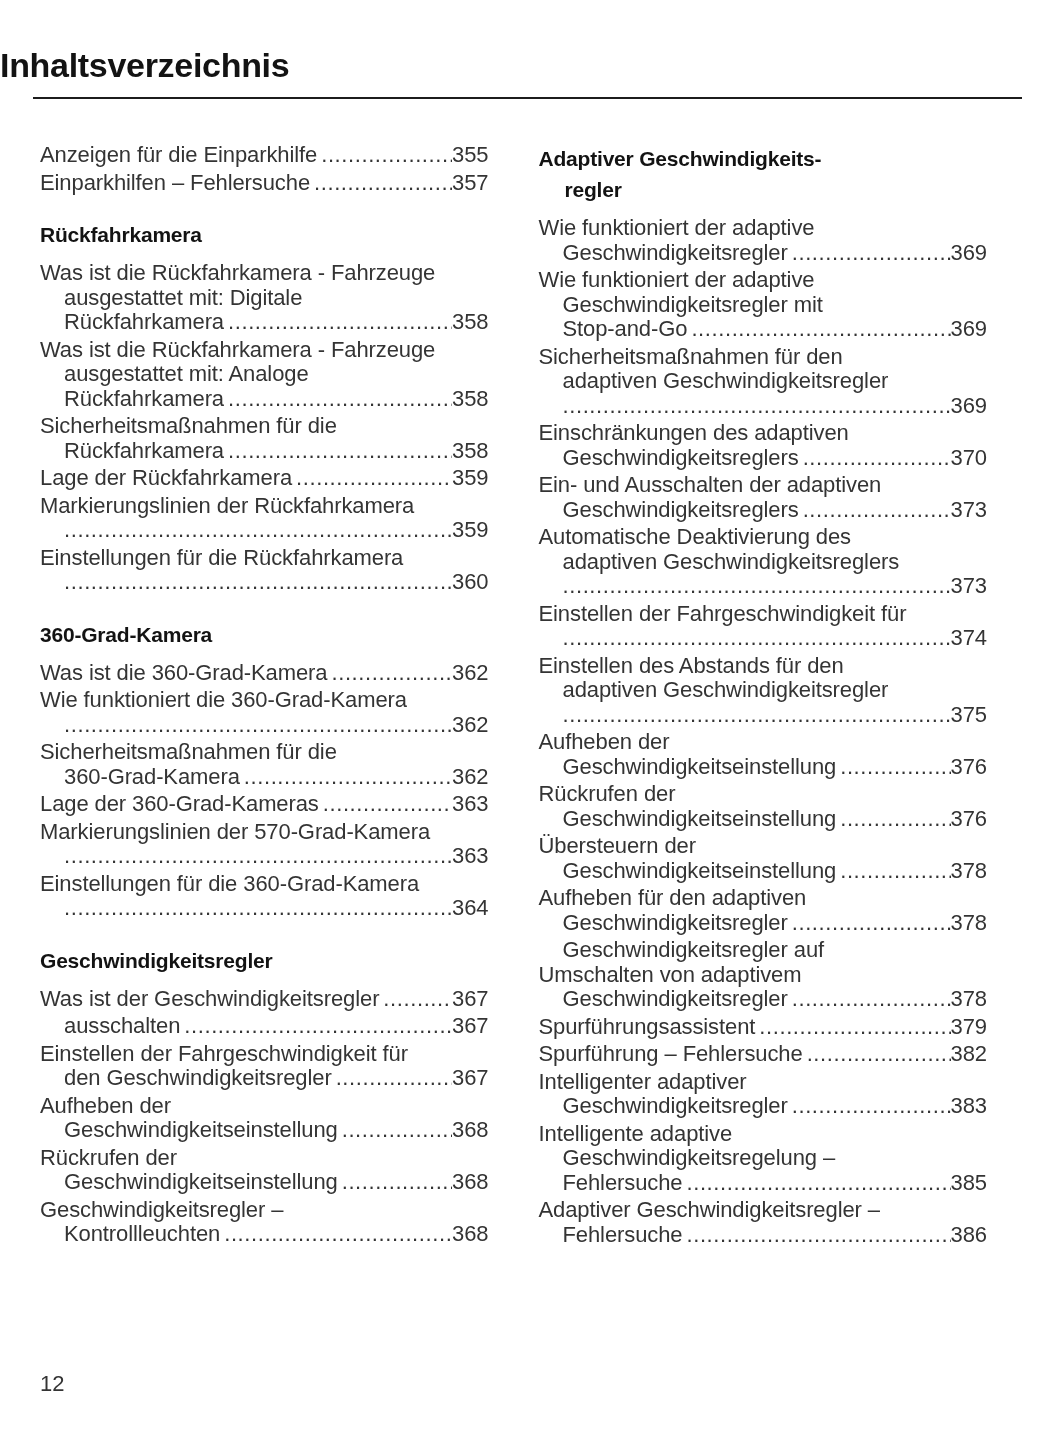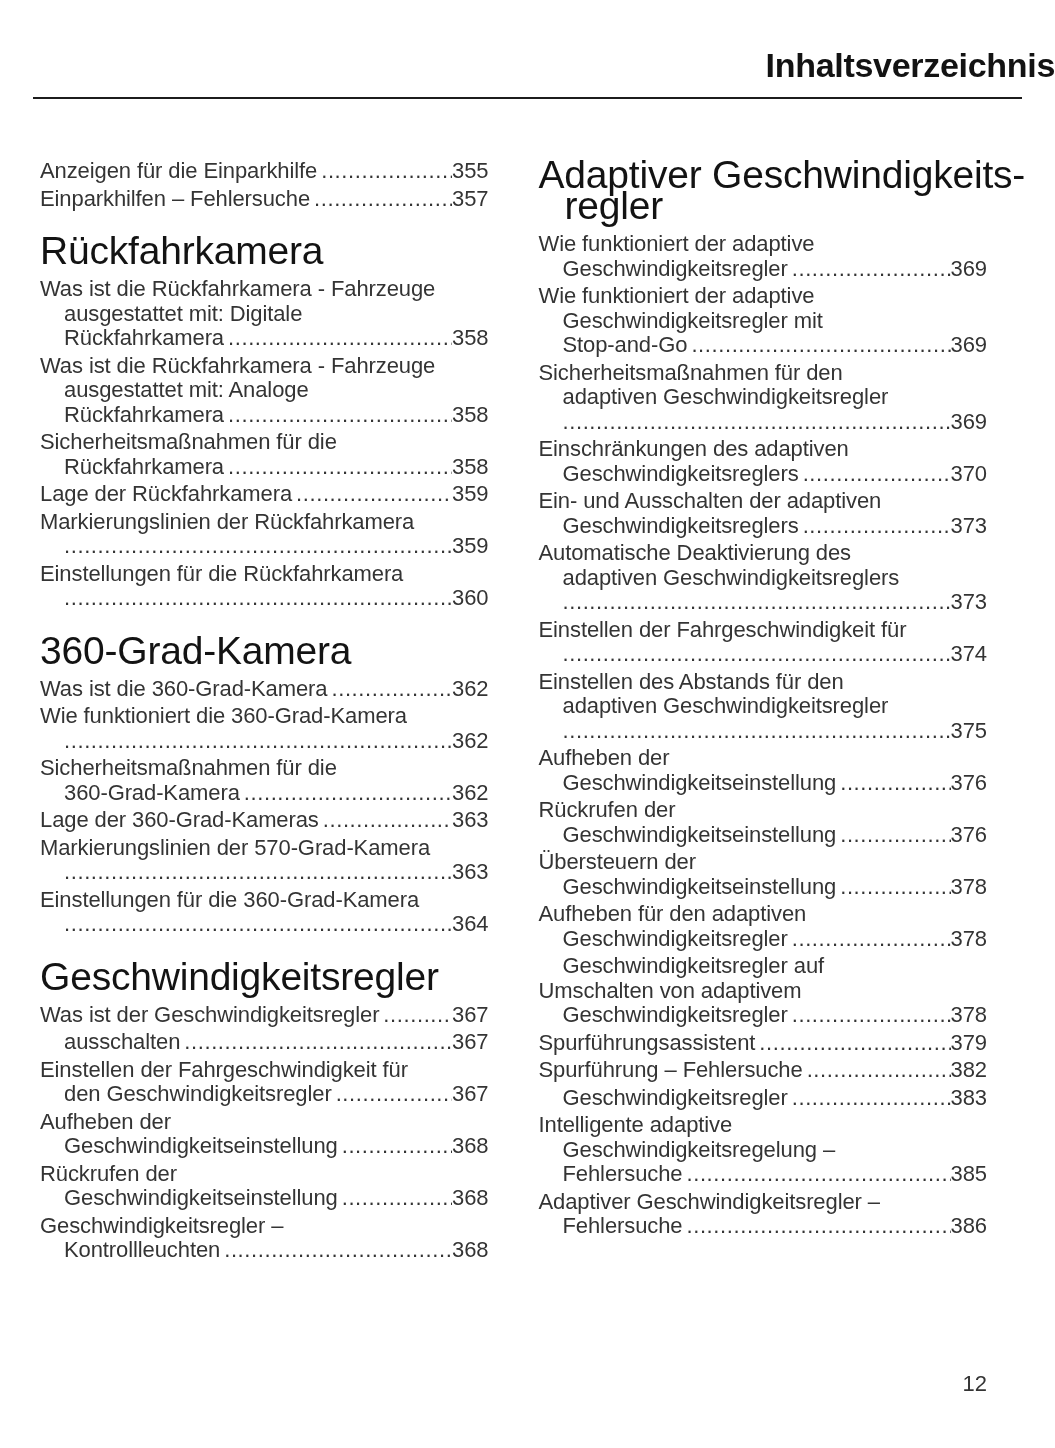--- a/index.html
+++ b/index.html
@@ -13,21 +13,21 @@
     position:relative;
     width:1055px;height:1448px;
     background:var(--bg-color);
     font-family:"Liberation Sans", sans-serif;
     color:var(--text-color);
     overflow:hidden;
   }
   .doc-title{
     margin:0;
     padding-top:48px;
-    text-align:right;
+    text-align:left;
     font-size:34px;
     line-height:34px;
     font-weight:700;
     color:var(--heading-color);
     letter-spacing:-0.3px;
   }
   .rule{
     margin:15px 33px 0 33px;
     border:none;
     border-top:2px solid var(--rule-color);
@@ -39,29 +39,29 @@
     padding:44px 68px 0 40px;
   }
   .col{
     flex:1 1 0;
     min-width:0;
     font-size:22px;
     line-height:24.5px;
     letter-spacing:-0.1px;
   }
   .section-heading{
-    font-size:39px;
+    font-size:21px;
     line-height:31px;
-    font-weight:400;
+    font-weight:700;
     color:var(--heading-color);
     margin:24px 0 11px 0;
     letter-spacing:-0.2px;
     white-space:nowrap;
   }
-  .col > :first-child{margin-top:16px;}
+  .col > :first-child{margin-top:0;}
   .section-heading .h-cont{padding-left:26px;}
   .entries{margin:0;}
   .entry{margin:0 0 3px 0;}
   .line{white-space:nowrap;}
   .line.cont{padding-left:24px;}
   .line.last{display:flex;align-items:baseline;}
   .line.last .t{flex:0 0 auto;white-space:nowrap;}
   .line.last .dots{
     flex:1 1 0;
     min-width:0;
@@ -70,21 +70,21 @@
     margin-left:4px;
     letter-spacing:0.6px;
   }
   .line.last .t:empty + .dots{margin-left:0;}
   .line.last .pg{flex:0 0 auto;}
   .page-number{
     position:absolute;
     top:1372px;
     left:40px;
     right:68px;
-    text-align:right;
+    text-align:left;
     font-size:22px;
     line-height:24.5px;
   }
 </style>
 </head>
 <body>
 
 <div class="page">
   <h1 class="doc-title">Inhaltsverzeichnis</h1>
   <hr class="rule">
@@ -386,20 +386,21 @@
             </div>
           </div>
           <div class="entry">
             <div class="line last">
               <span class="t">Spurführung – Fehlersuche</span>
               <span class="dots">................................................................................................................................................................</span>
               <span class="pg">382</span>
             </div>
           </div>
           <div class="entry">
+            <div class="line">Intelligenter adaptiver</div>
             <div class="line cont last">
               <span class="t">Geschwindigkeitsregler</span>
               <span class="dots">................................................................................................................................................................</span>
               <span class="pg">383</span>
             </div>
           </div>
           <div class="entry">
             <div class="line">Intelligente adaptive</div>
             <div class="line cont">Geschwindigkeitsregelung –</div>
             <div class="line cont last">

